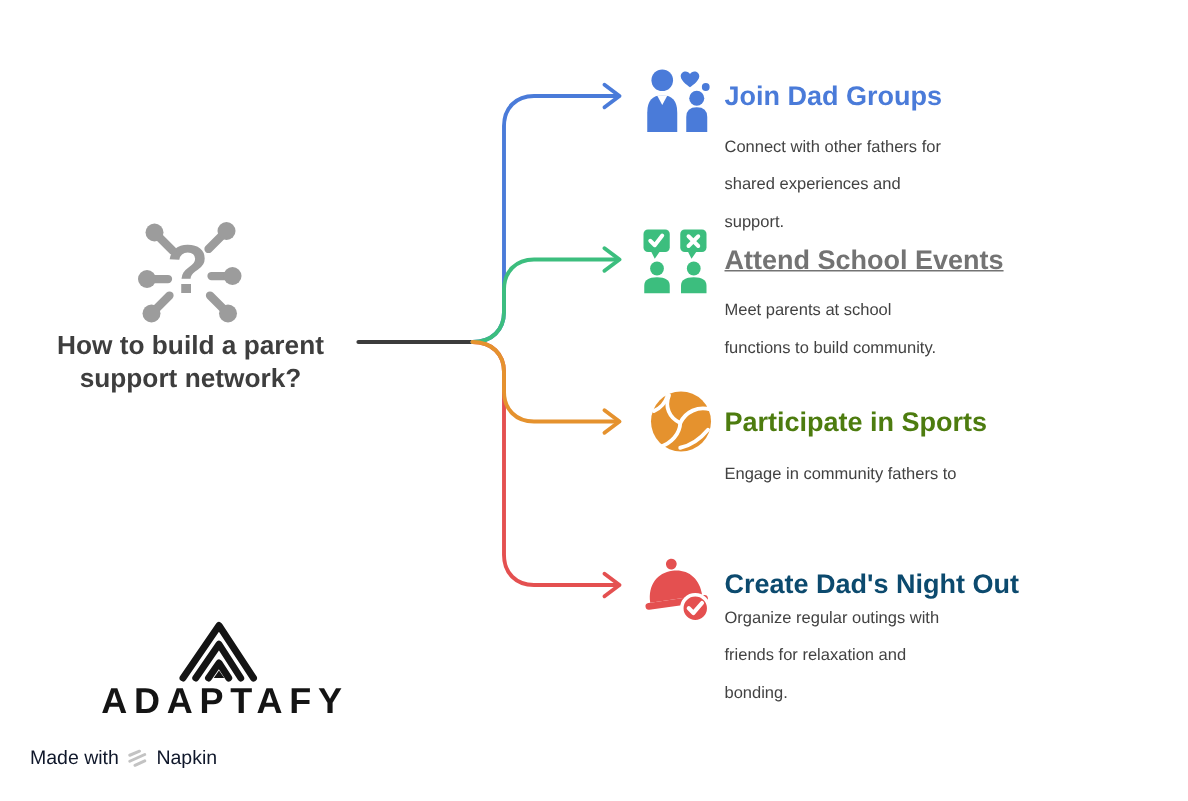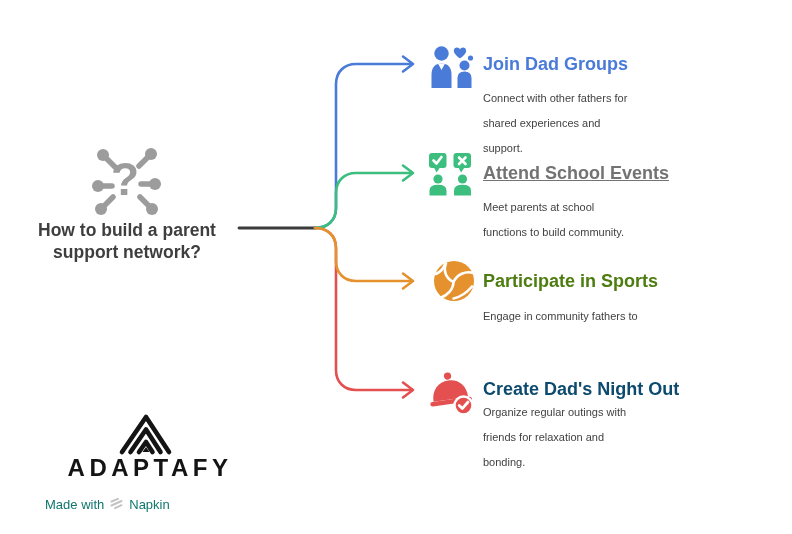--- a/index.html
+++ b/index.html
@@ -21,22 +21,22 @@
   .branch-desc {
     position:absolute; left:483px; font-size:11px; line-height:25px;
     color:#424242;
   }
   .brand-icon { position:absolute; left:116px; top:406px; }
   .brand-name {
     position:absolute; left:40px; top:454px; width:220px; text-align:center;
     font-size:24px; font-weight:bold; letter-spacing:4.5px; color:#141414;
   }
   .made-with {
-    position:absolute; left:20px; top:497px; display:flex; align-items:flex-start;
-    gap:5px; font-size:13px; color:#0f766e; text-decoration:none; cursor:pointer;margin-left:25px;
+    position:absolute; left:20px; top:497px; display:flex; align-items:flex-end;
+    gap:5px; font-size:13px; color:#0f172a; text-decoration:none; cursor:pointer;
   }
 </style>
 </head>
 <body>
 
 <div class="stage">
 
   <svg class="connectors" viewBox="0 0 792 534" fill="none">
     <path d="M 239 228 L 315 228" stroke-width="2.8" stroke-linecap="round" stroke="#3c3c3c"></path>
     <g stroke-width="2.6" stroke-linecap="round" stroke-linejoin="round" stroke="#4a7bd9">

